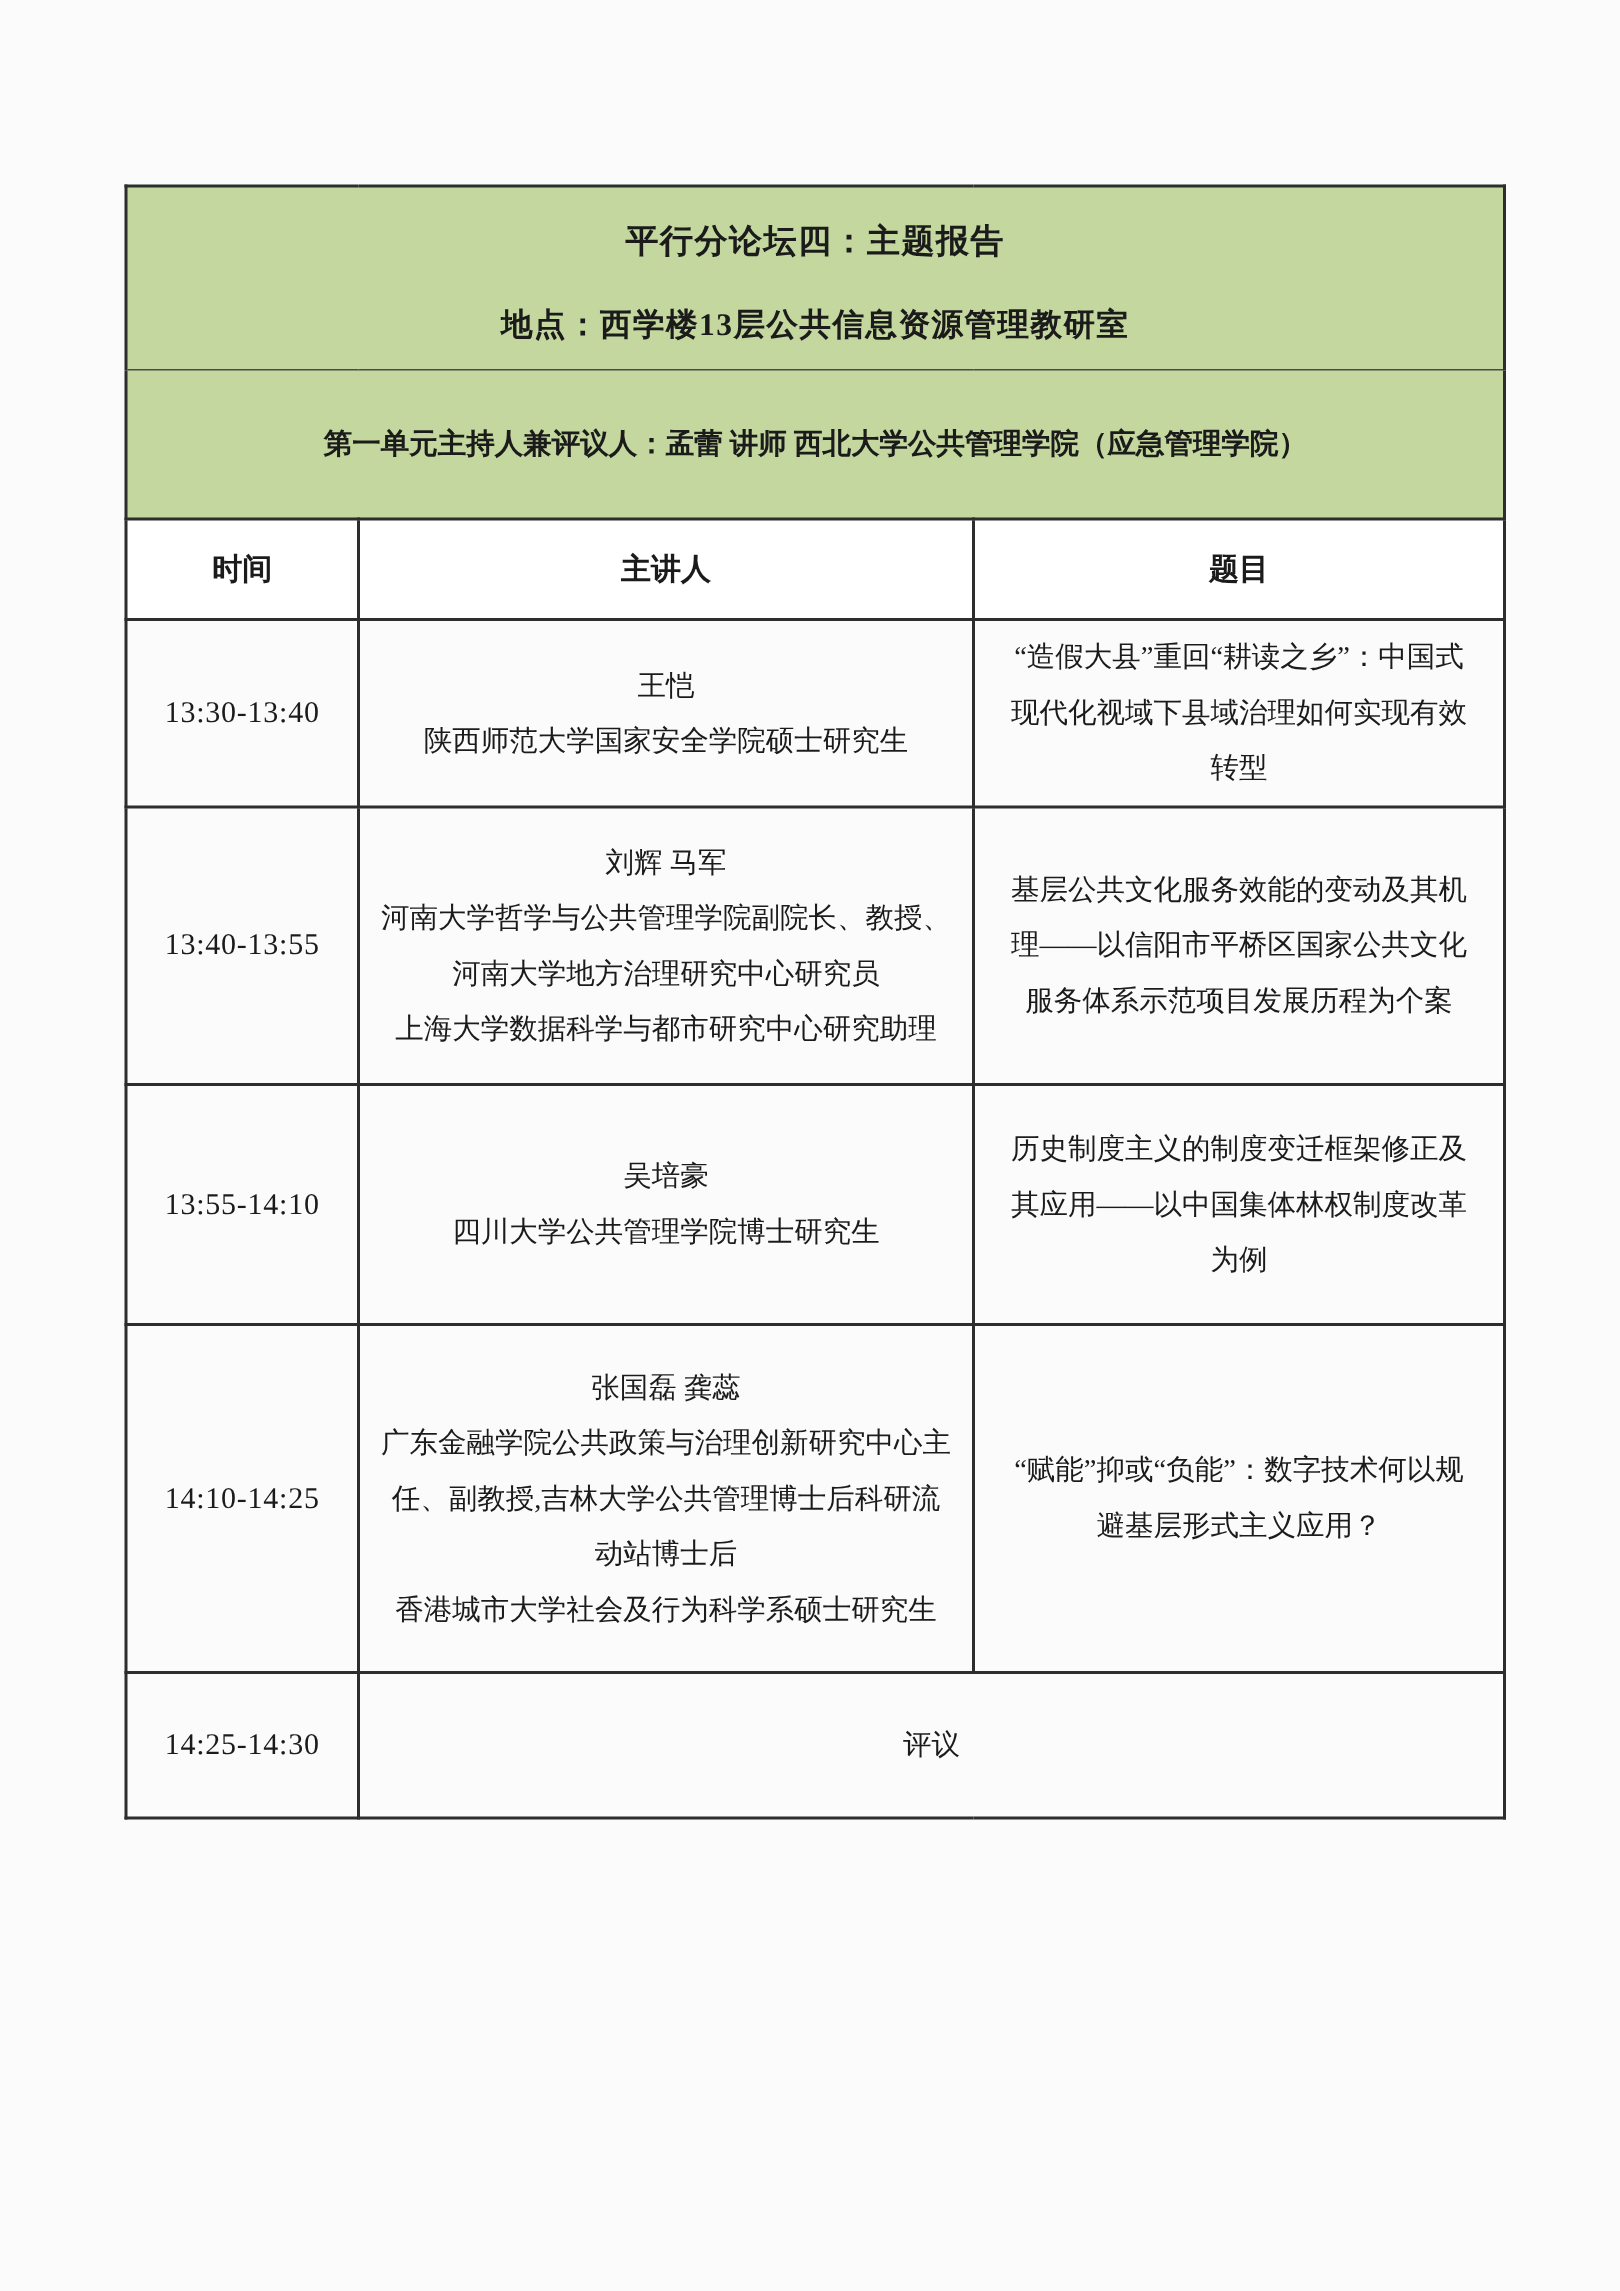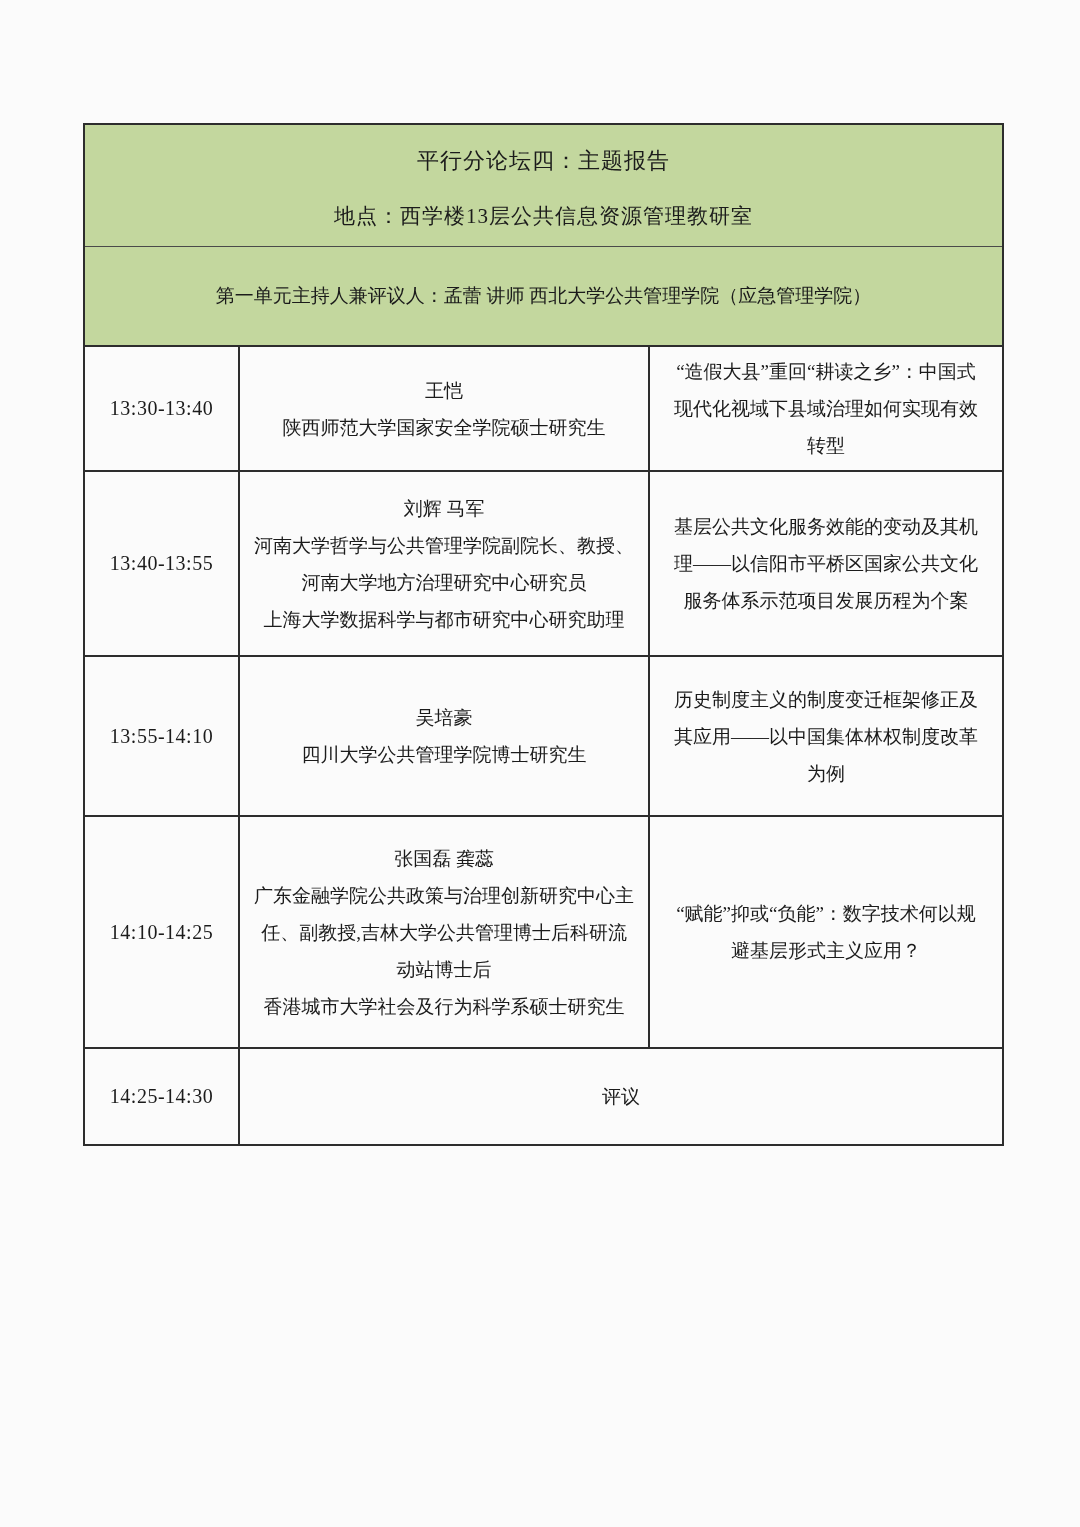--- a/index.html
+++ b/index.html
@@ -19,21 +19,21 @@
   }
   .schedule-table td, .schedule-table th {
     border:2px solid var(--border);
     vertical-align:middle;
     text-align:center;
     padding:6px 14px;
   }
   
   td.banner {
     background:var(--green);
-    font-weight:normal;
+    font-weight:bold;
   }
   td.banner.title-block {
     height:122px;
     border-bottom:1px solid #4a4a4a;
     padding:10px 14px;
   }
   td.banner.host-block {
     height:100px;
     border-top:1px solid #ef4444;
     font-size:19px;
@@ -78,20 +78,25 @@
   <tbody>
     <tr>
       <td class="banner title-block" colspan="3">
         <div class="forum-title">平行分论坛四：主题报告</div>
         <div class="location-line">地点：西学楼13层公共信息资源管理教研室</div>
       </td>
     </tr>
     <tr>
       <td class="banner host-block" colspan="3">第一单元主持人兼评议人：孟蕾 讲师 西北大学公共管理学院（应急管理学院）</td>
     </tr>
+    <tr class="cols">
+      <th>时间</th>
+      <th>主讲人</th>
+      <th>题目</th>
+    </tr>
 
     <tr class="r1">
       <td class="time-cell">13:30-13:40</td>
       <td class="speaker-cell">
         <div>王恺</div>
         <div>陕西师范大学国家安全学院硕士研究生</div>
       </td>
       <td class="title-cell">“造假大县”重回“耕读之乡”：中国式现代化视域下县域治理如何实现有效转型</td>
     </tr>
 

